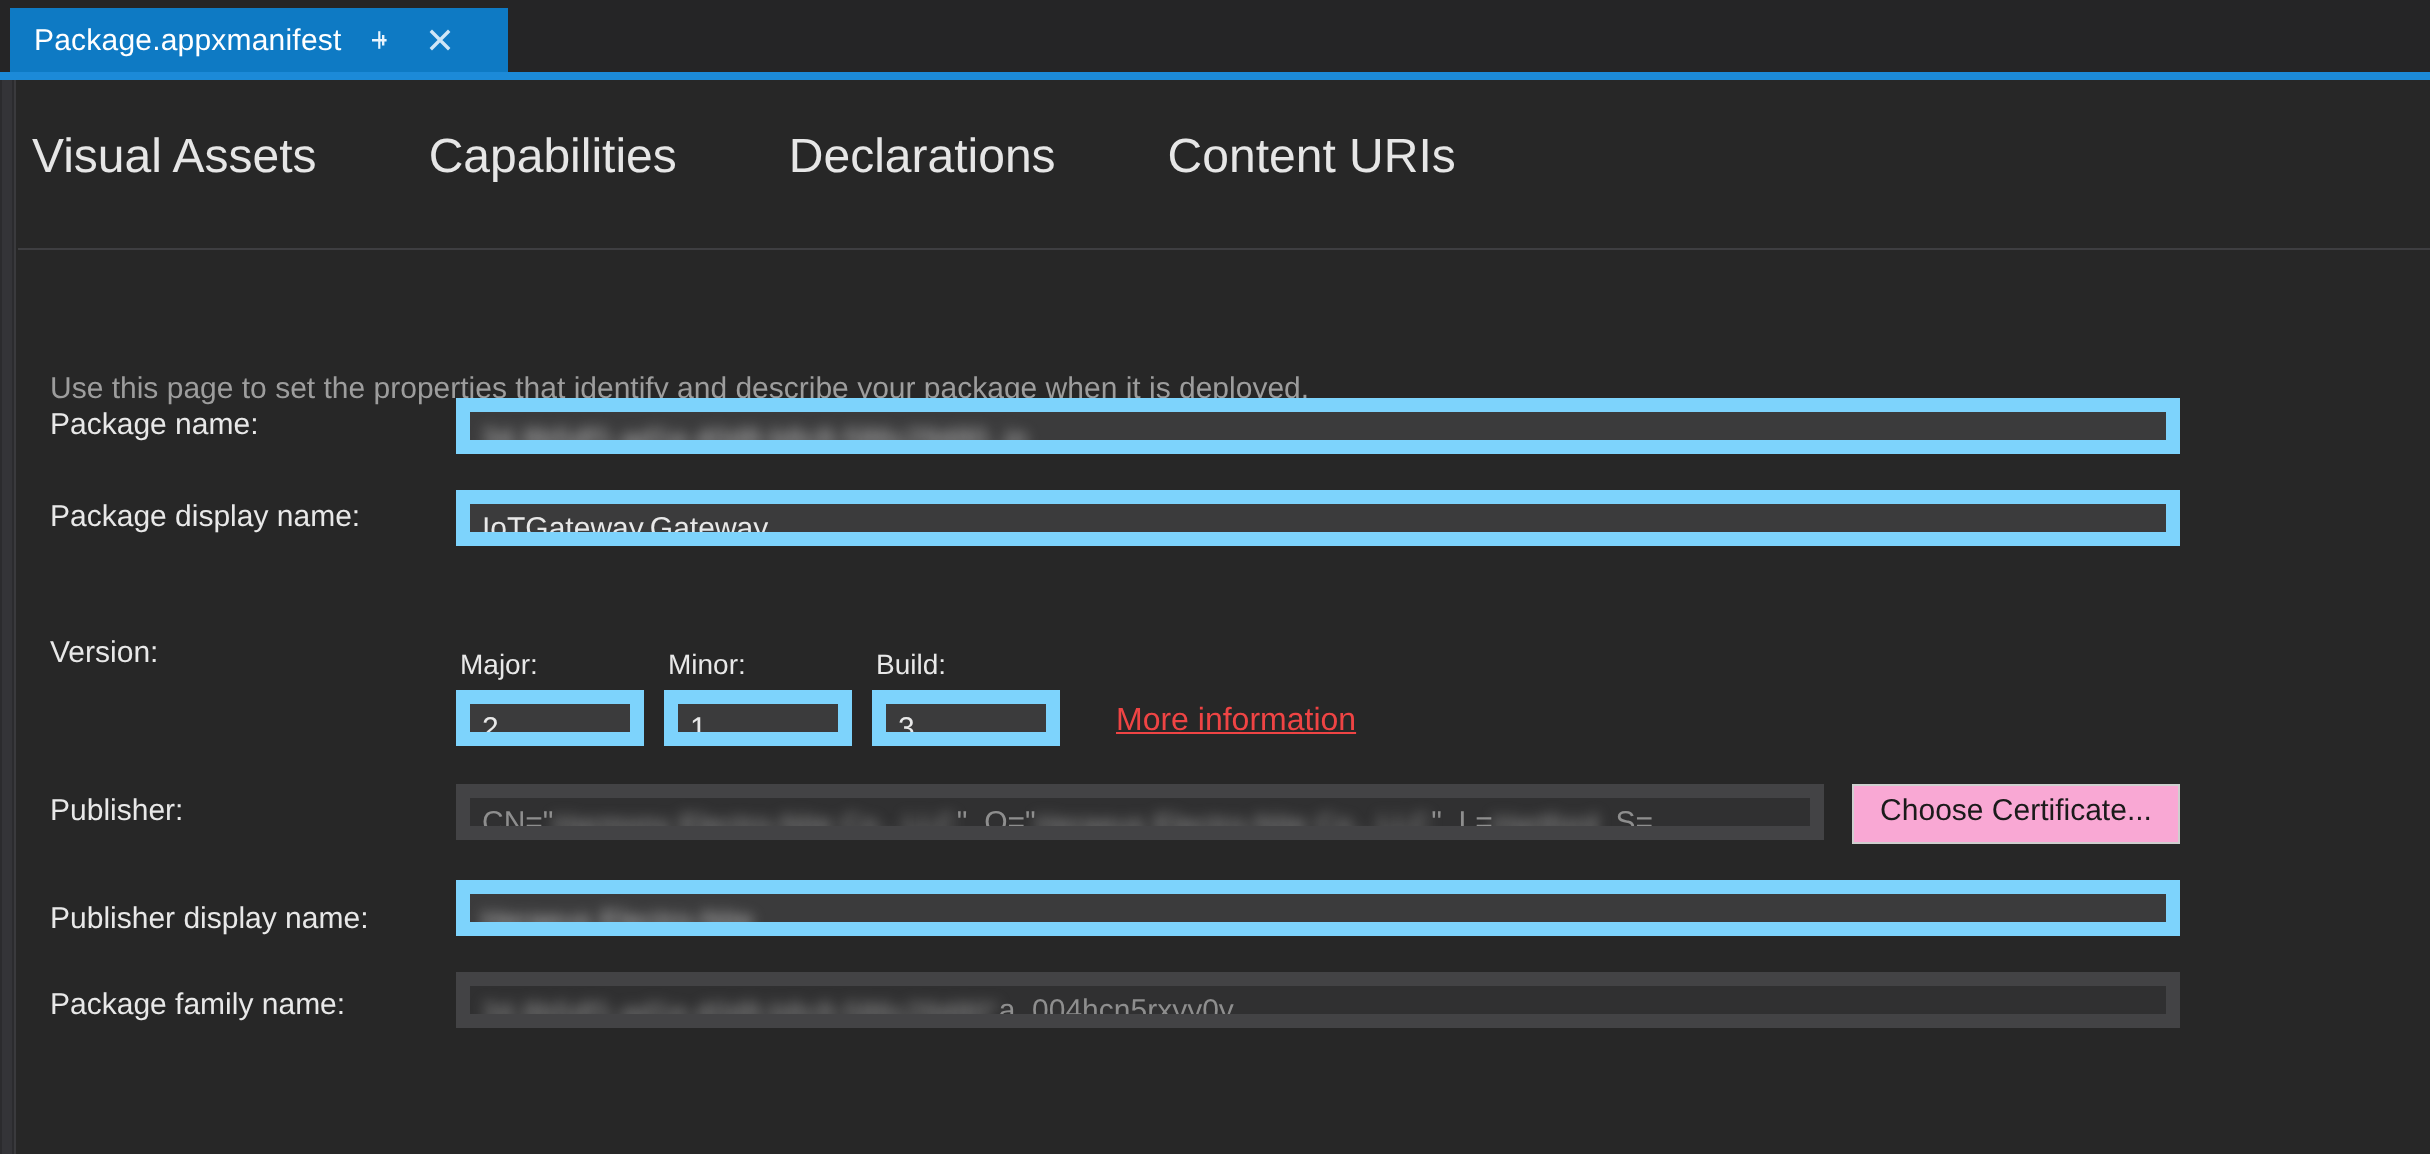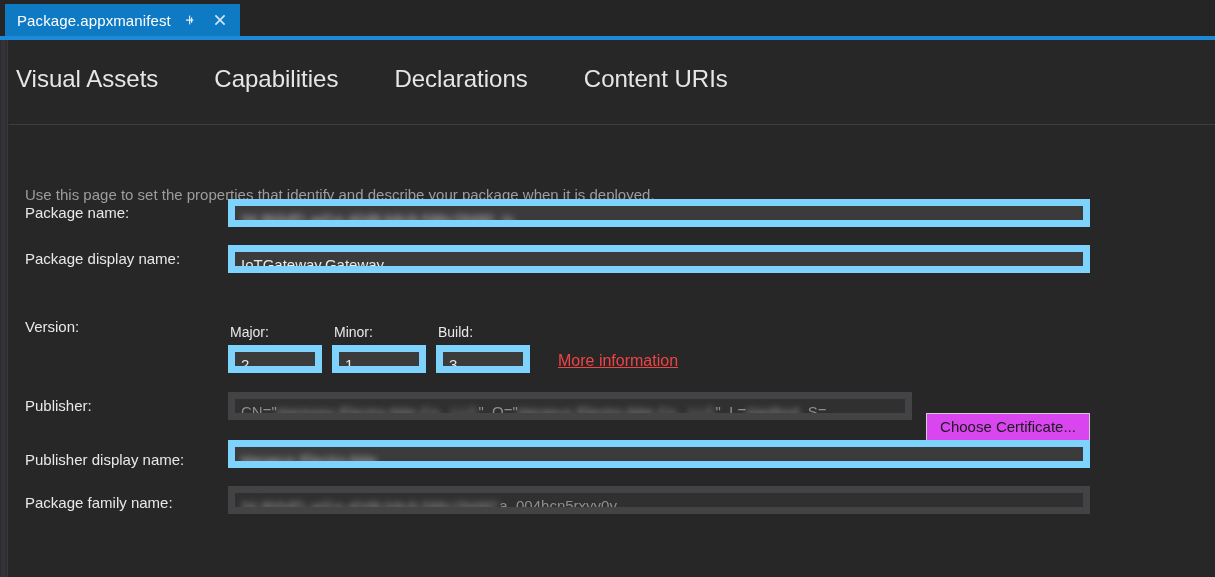--- a/index.html
+++ b/index.html
@@ -22,21 +22,21 @@
     width: 1215px; height: 36px;
     background: #252526;
   }
   .doc-tab {
     position: absolute;
     left: 5px; top: 4px;
     height: 32px;
     background: #0e7ac4;
     display: flex;
     align-items: center;
-    padding: 0 9px 0 12px;
+    padding: 0 23px 0 12px;
     box-sizing: border-box;
   }
   .doc-tab-title {
     font-size: 15px;
     color: #ffffff;
     letter-spacing: 0.1px;
     white-space: nowrap;
   }
   .tab-icon {
     display: inline-flex;
@@ -182,30 +182,29 @@
     font-size: 16px;
     color: #ef4444;
     text-decoration: underline;
     white-space: nowrap;
     cursor: pointer;
   }
 
   .btn {
     position: absolute;
     box-sizing: border-box;
-    background: #d946ef;
+    background: #f9a8d4;
     border: 1px solid #cfcfcf;
     color: #1b1b1b;
     font-size: 15px;
     line-height: 26px;
     text-align: center;
     white-space: nowrap;
     cursor: default;
     height: 30px;
-    margin-top: 21px;
   }
 </style>
 </head>
 <body>
 
 <div class="tabstrip">
   <div class="doc-tab">
     <span class="doc-tab-title">Package.appxmanifest</span>
     <span class="tab-icon">
       <svg width="14" height="14" viewBox="0 0 14 14">

